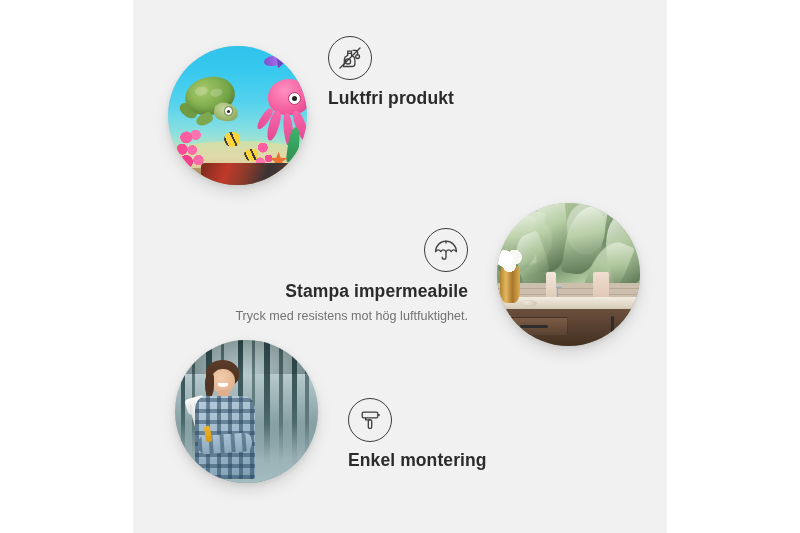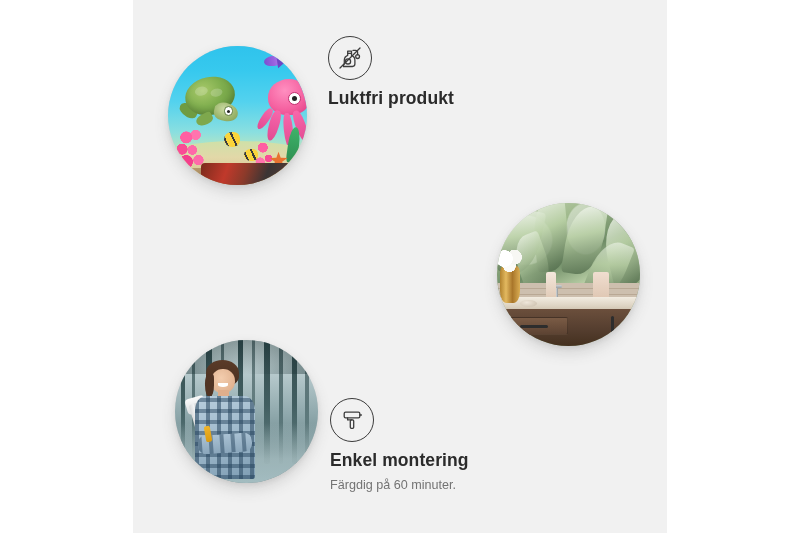--- a/index.html
+++ b/index.html
@@ -383,21 +383,21 @@
     margin: 0;
   }
 
   
   #feature-odorless { left: 328px; top: 36px; width: 300px; }
   
   #feature-waterproof { left: 210px; top: 228px; width: 258px; text-align: right; }
   #feature-waterproof .icon-wrap { margin-left: auto; }
   #feature-waterproof .f-title { margin-top: 9px; }
   
-  #feature-mounting { left: 330px; top: 398px; width: 280px; }
+  #feature-mounting { left: 348px; top: 398px; width: 280px; }
 
   
   #img-kids      { left: 168px; top: 46px;  width: 139px; height: 139px; }
   #img-bathroom  { left: 497px; top: 203px; width: 143px; height: 143px; }
   #img-forest    { left: 175px; top: 340px; width: 143px; height: 143px; }
 </style>
 </head>
 <body>
 
 <div id="stage">
@@ -438,20 +438,32 @@
         <path d="M10.7 8.4V6.1h3.8v2.3"></path>
         <path d="M16 5.4h2.6a2 2 0 0 1 2 2v2.4"></path>
         <circle cx="20.6" cy="11.6" r="1.9"></circle>
         <circle cx="11" cy="16.4" r="2.6"></circle>
         <path d="M3 23L23 3"></path>
       </svg>
     </div>
     <div class="f-title">Luktfri produkt</div>
   </div>
 
+  <div class="feature" id="feature-waterproof">
+    <div class="icon-wrap">
+      <svg width="26" height="26" viewBox="0 0 26 26" fill="none" stroke="#3c3c3c" stroke-width="1.3" stroke-linecap="round" stroke-linejoin="round">
+        <path d="M13 4.2V6"></path>
+        <path d="M2.6 14.6a10.4 10.4 0 0 1 20.8 0"></path>
+        <path d="M2.6 14.6c1.7-2.3 3.7-2.3 5.2 0 1.5-2.3 3.5-2.3 5.2 0 1.7-2.3 3.7-2.3 5.2 0 1.5-2.3 3.5-2.3 5.2 0"></path>
+        <path d="M13 14.6v5.6a1.9 1.9 0 0 1-3.8 0"></path>
+      </svg>
+    </div>
+    <div class="f-title">Stampa impermeabile</div>
+    <div class="f-desc">Tryck med resistens mot hög luftfuktighet.</div>
+  </div>
 
   <div class="circle" id="img-bathroom">
     <div class="scene">
       <div class="layer bath-wall"></div>
       <div class="layer leaf l1"></div>
       <div class="layer leaf l2"></div>
       <div class="layer leaf l3"></div>
       <div class="layer leaf l4"></div>
       <div class="layer leaf l5"></div>
       <div class="layer leaf l6"></div>
@@ -501,16 +513,15 @@
   <div class="feature" id="feature-mounting">
     <div class="icon-wrap">
       <svg width="26" height="26" viewBox="0 0 26 26" fill="none" stroke="#3c3c3c" stroke-width="1.3" stroke-linecap="round" stroke-linejoin="round">
         <rect x="5.2" y="5.2" width="15.6" height="5.6" rx="1.4"></rect>
         <path d="M8.6 10.8v2.1h4.2"></path>
         <rect x="11.3" y="12.9" width="3.4" height="8.4" rx="1.1"></rect>
         <path d="M20.8 8h1.6"></path>
       </svg>
     </div>
     <div class="f-title">Enkel montering</div>
-    <div class="f-desc">Färgdig på 60 minuter.</div>
   </div>
 
 </div>
 
 </body></html>

